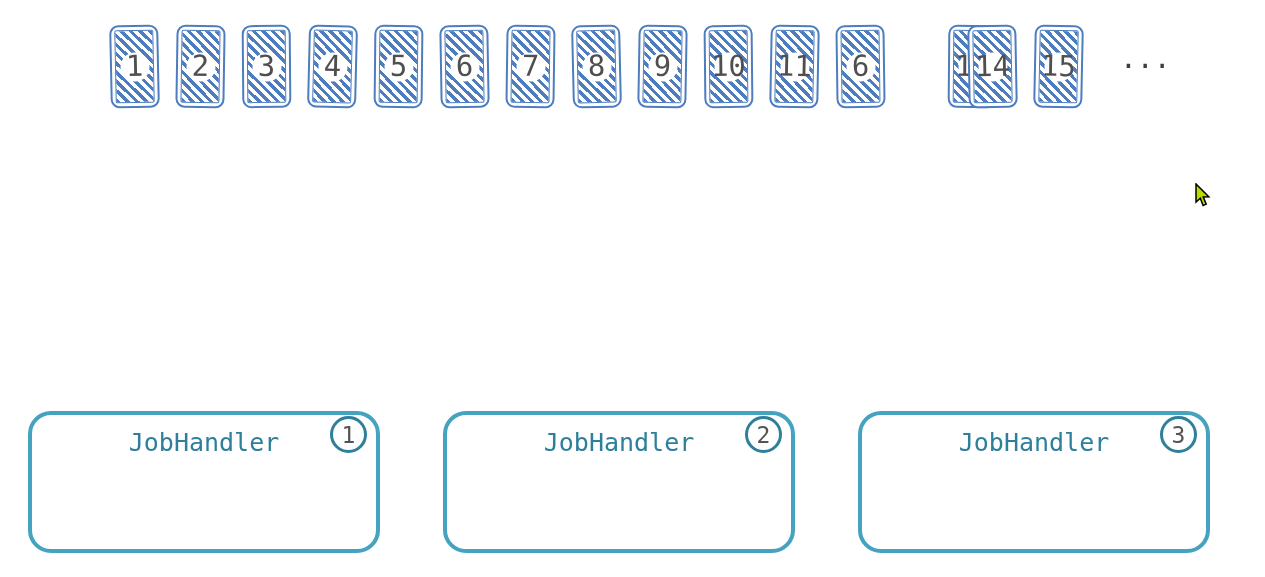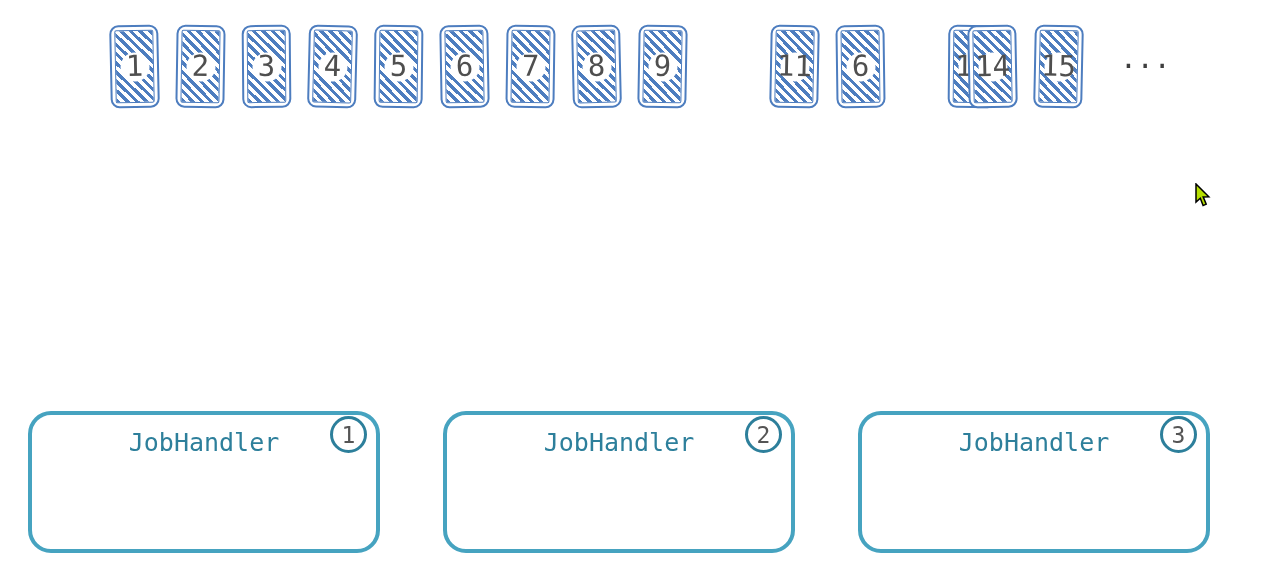--- a/index.html
+++ b/index.html
@@ -105,20 +105,25 @@
       <div class="card" style="left: 572px; transform: rotate(-1.3deg);">
     <div class="stripes"></div>
     <div class="num-circle"></div>
     <div class="num">8</div>
   </div>
       <div class="card" style="left: 638px; transform: rotate(1deg);">
     <div class="stripes"></div>
     <div class="num-circle"></div>
     <div class="num">9</div>
   </div>
+      <div class="card" style="left: 704px; transform: rotate(-0.6deg);">
+    <div class="stripes"></div>
+    <div class="num-circle"></div>
+    <div class="num">10</div>
+  </div>
       <div class="card" style="left: 770px; transform: rotate(1.1deg);">
     <div class="stripes"></div>
     <div class="num-circle"></div>
     <div class="num">11</div>
   </div>
       <div class="card" style="left: 836px; transform: rotate(-0.8deg);">
     <div class="stripes"></div>
     <div class="num-circle"></div>
     <div class="num">6</div>
   </div>

